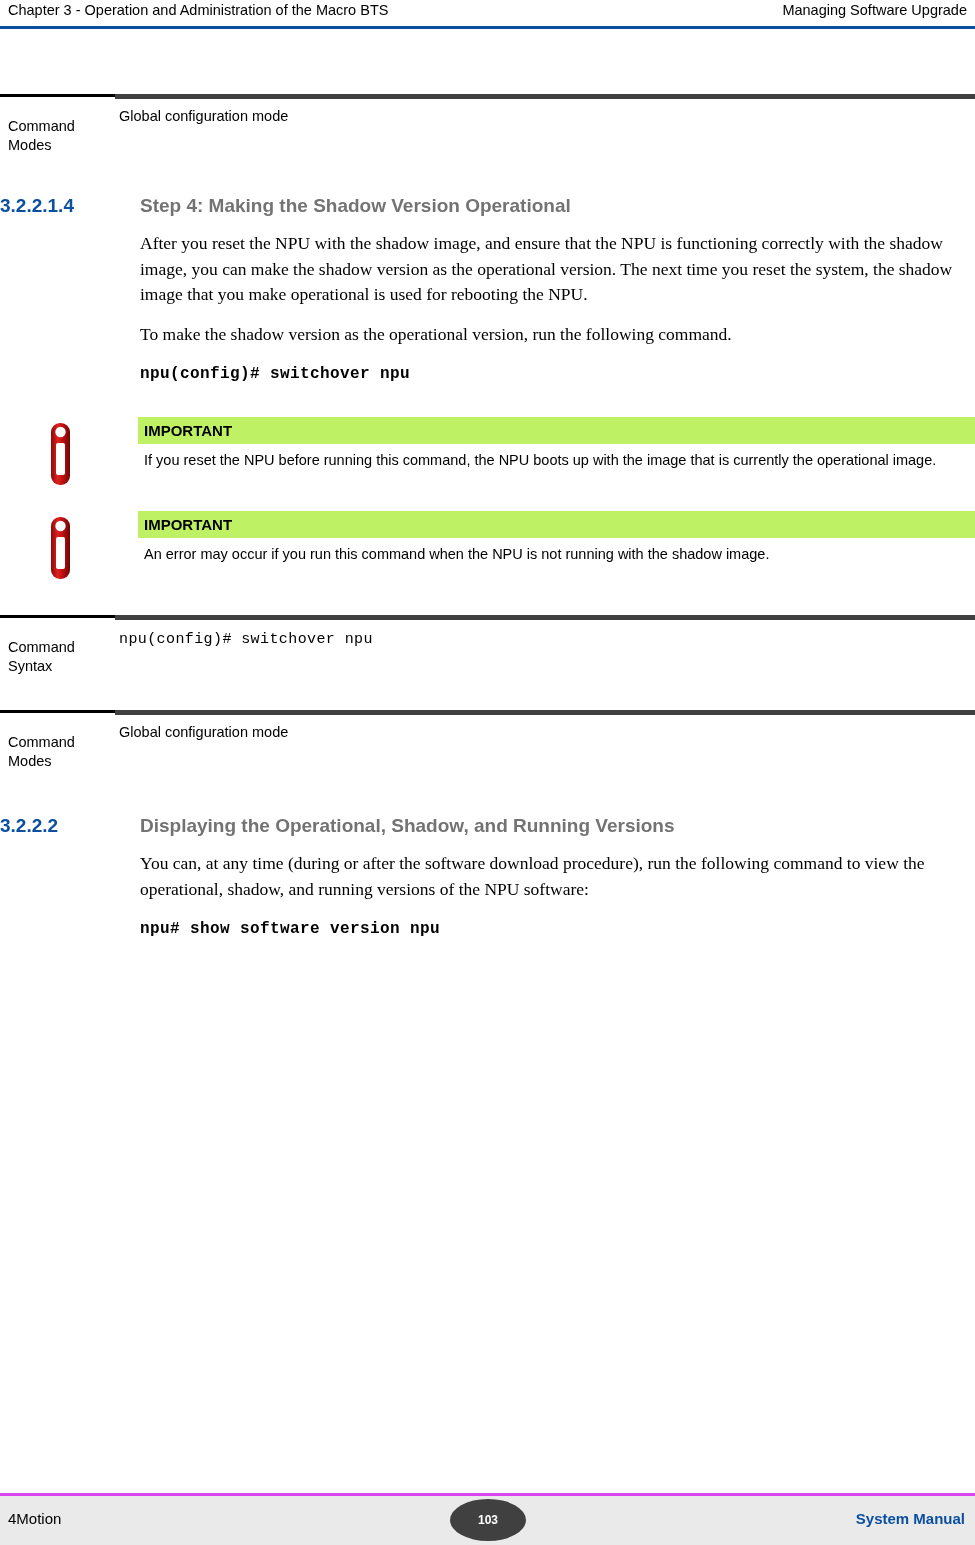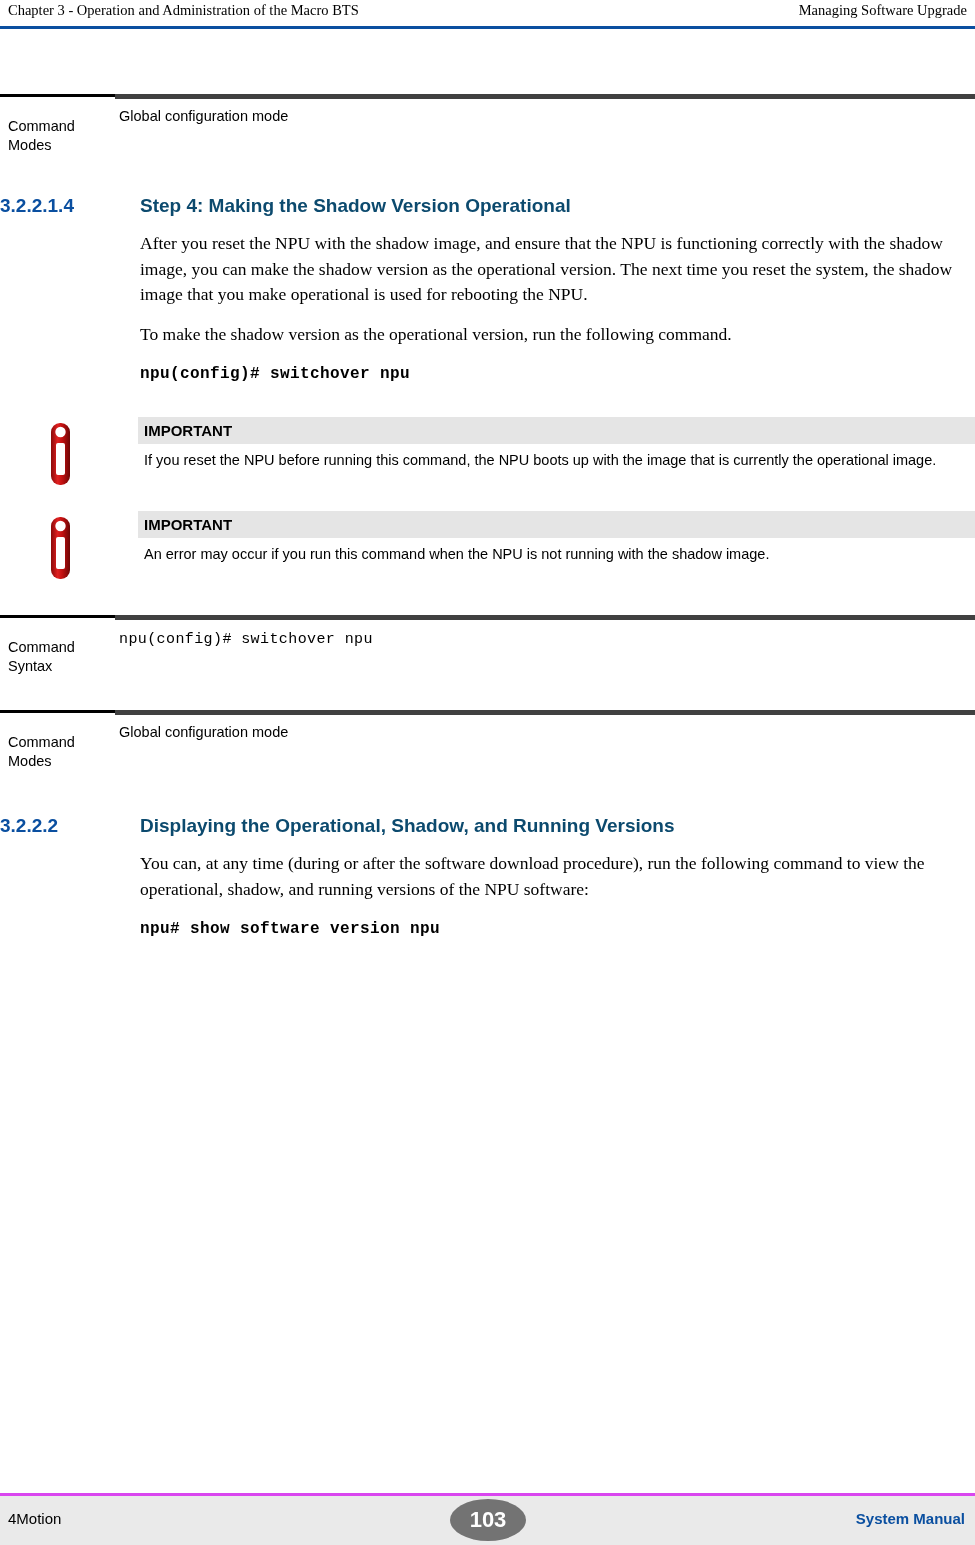--- a/index.html
+++ b/index.html
@@ -22,21 +22,21 @@
     top: 0;
     left: 0;
     width: 975px;
     height: 28px;
     display: flex;
     align-items: flex-start;
     justify-content: space-between;
     padding: 2px 8px 0 8px;
     box-sizing: border-box;
     font-size: 14.5px;
-    font-family: Liberation Serif, serif;
+    font-family: Liberation Sans, sans-serif;
     gap: 40px;
   }
   .header-rule {
     position: absolute;
     top: 26px;
     left: 0;
     width: 975px;
     height: 3px;
     background: #0a4fa0;
   }
@@ -92,21 +92,21 @@
     width: 140px;
     min-width: 140px;
     font-size: 19px;
     font-weight: bold;
     color: #0a4fa0;
     padding-left: 0px;
   }
   .section-title {
     font-size: 19px;
     font-weight: bold;
-    color: #0c4a6e;
+    color: #737373;
   }
 
   
   .para {
     margin: 14px 0 0 140px;
     width: 820px;
     font-family: "Liberation Serif", serif;
     font-size: 17.5px;
     line-height: 25.5px;
     color: #000;
@@ -133,21 +133,21 @@
     left: 38px;
     top: 0px;
     width: 46px;
     height: 72px;
   }
   .note-body {
     margin-left: 138px;
     width: 837px;
   }
   .note-head {
-    background: #e5e5e5;
+    background: #bef264;
     font-size: 15px;
     font-weight: bold;
     color: #000;
     padding: 5px 0 5px 6px;
     box-sizing: border-box;
     height: 27px;
   }
   .note-text {
     padding: 7px 8px 4px 6px;
     font-size: 14.5px;
@@ -183,24 +183,24 @@
     font-size: 15px;
     color: #0a4fa0;
     font-weight: bold;
   }
   .footer-page {
     position: absolute;
     left: 450px;
     top: 3px;
     width: 76px;
     height: 42px;
-    background: #737373;
+    background: #404040;
     border-radius: 50% / 50%;
     color: #fff;
-    font-size: 22px;
+    font-size: 12px;
     font-weight: bold;
     display: flex;
     align-items: center;
     justify-content: center;
   }
 </style>
 </head>
 <body>
 
 <div class="page-header">

